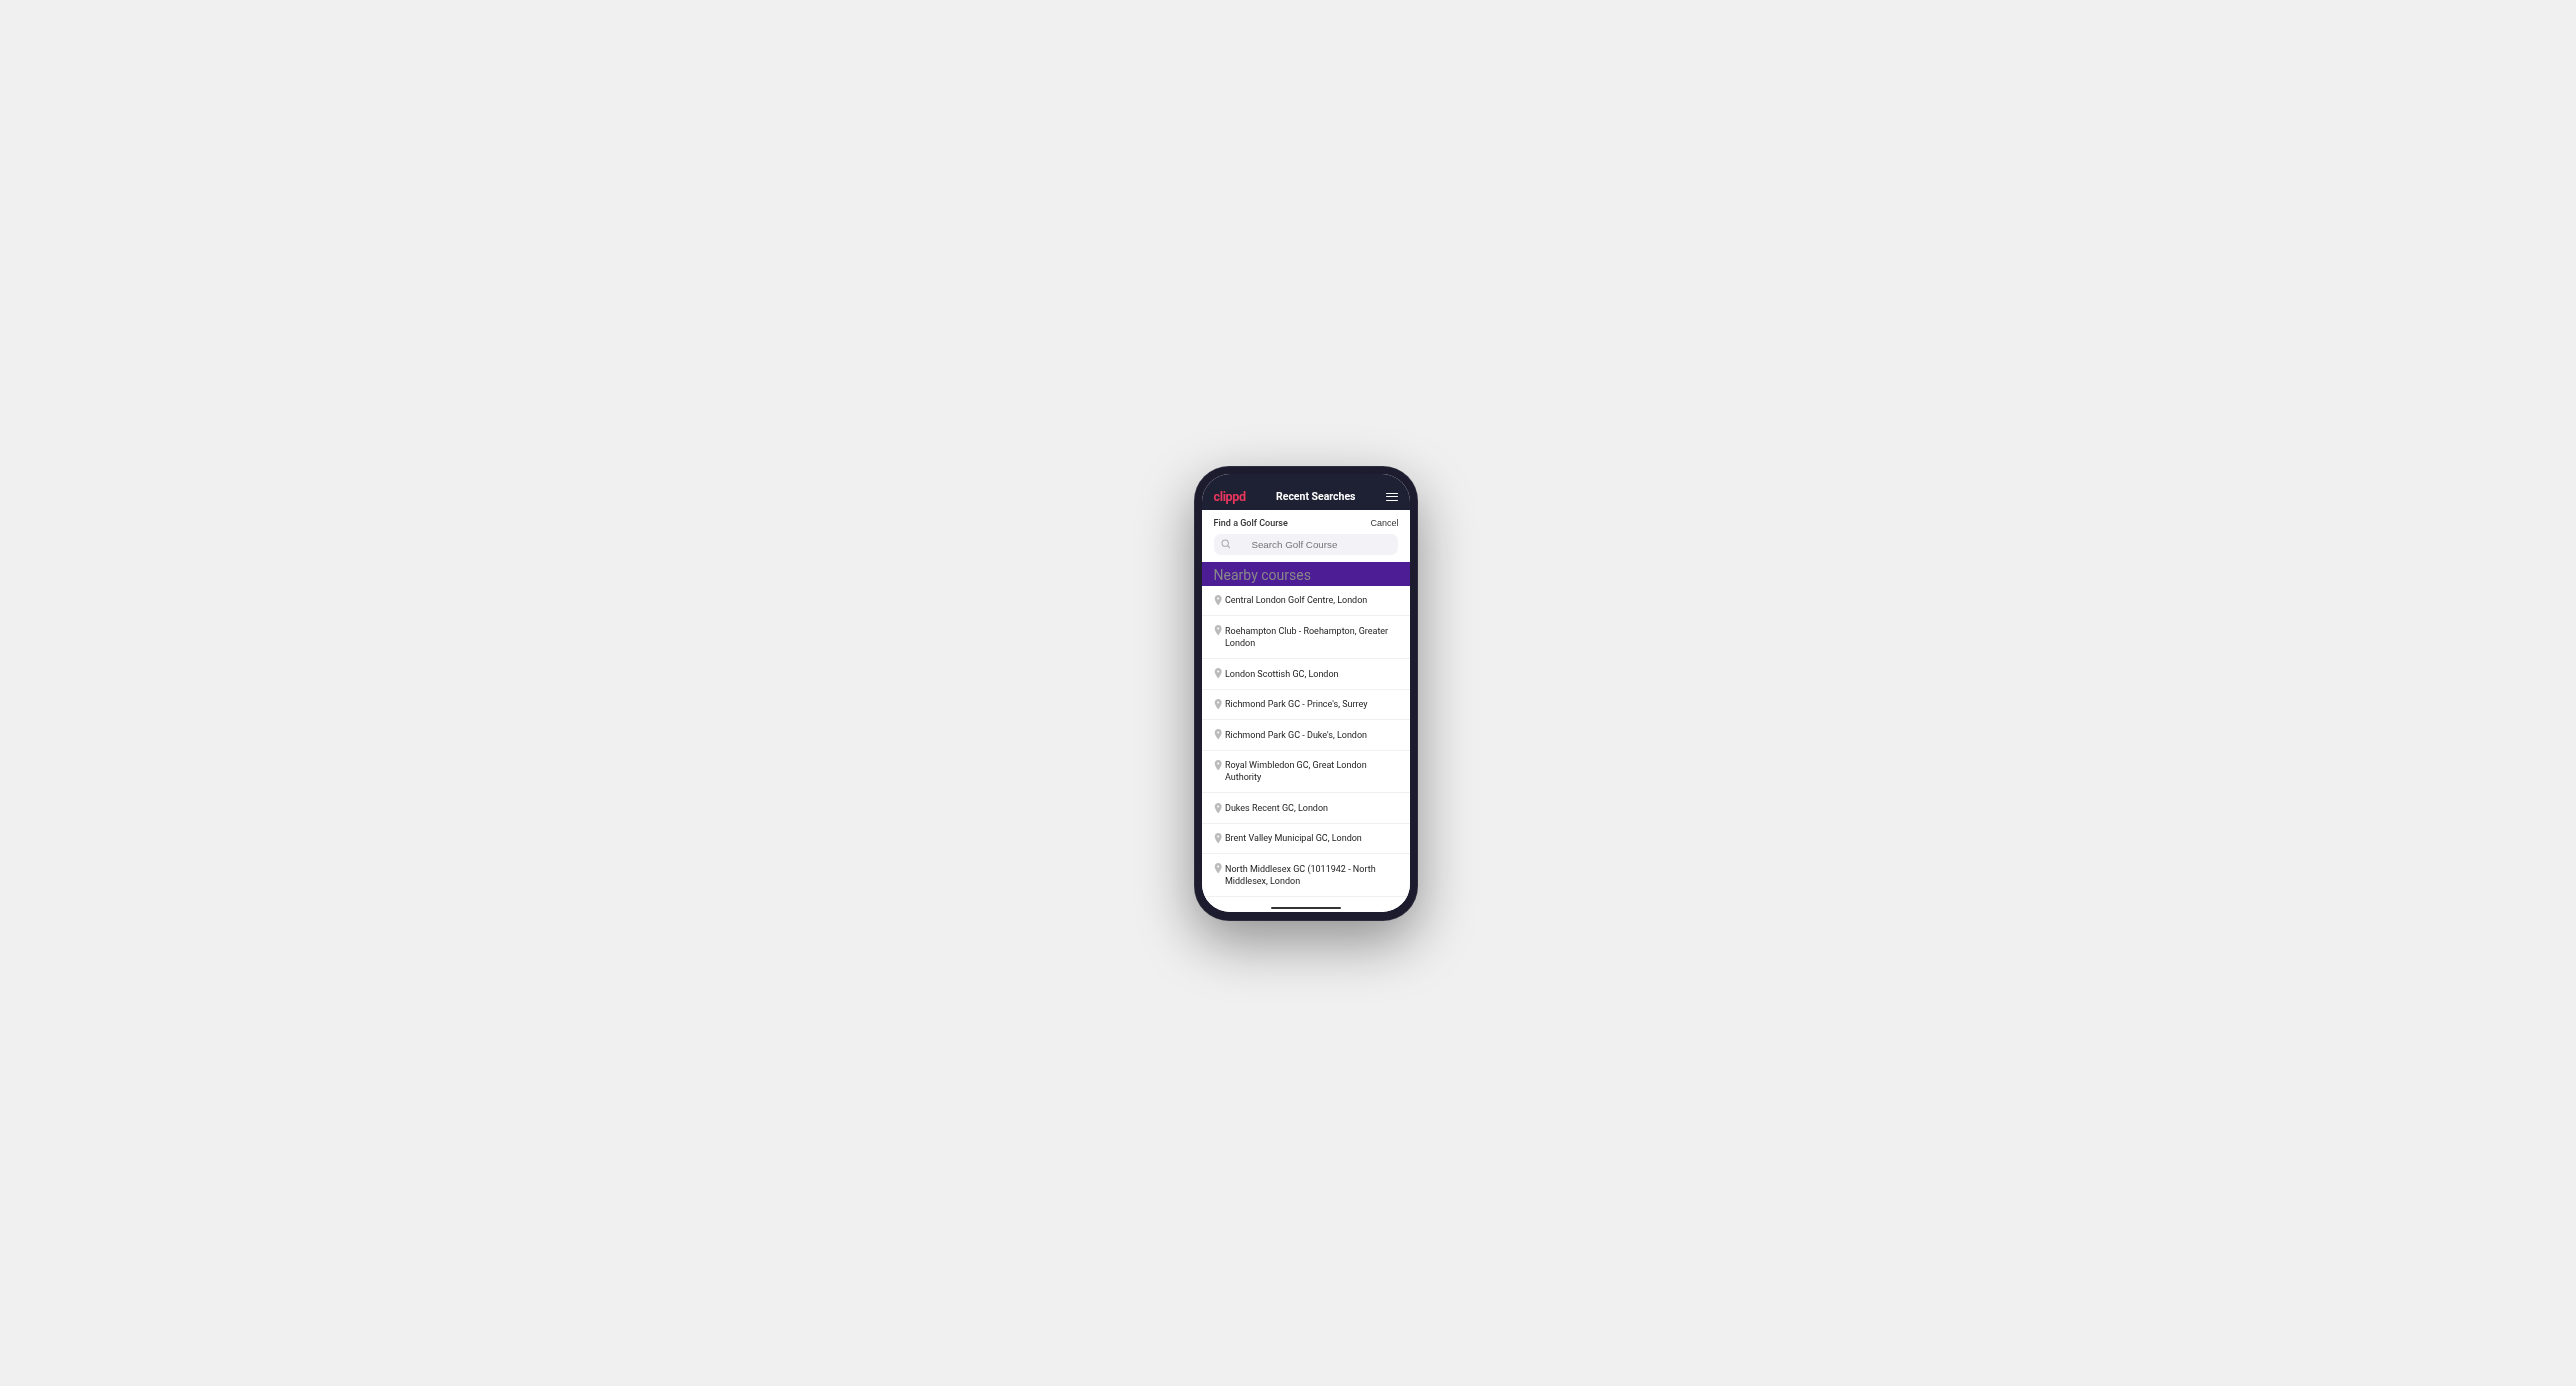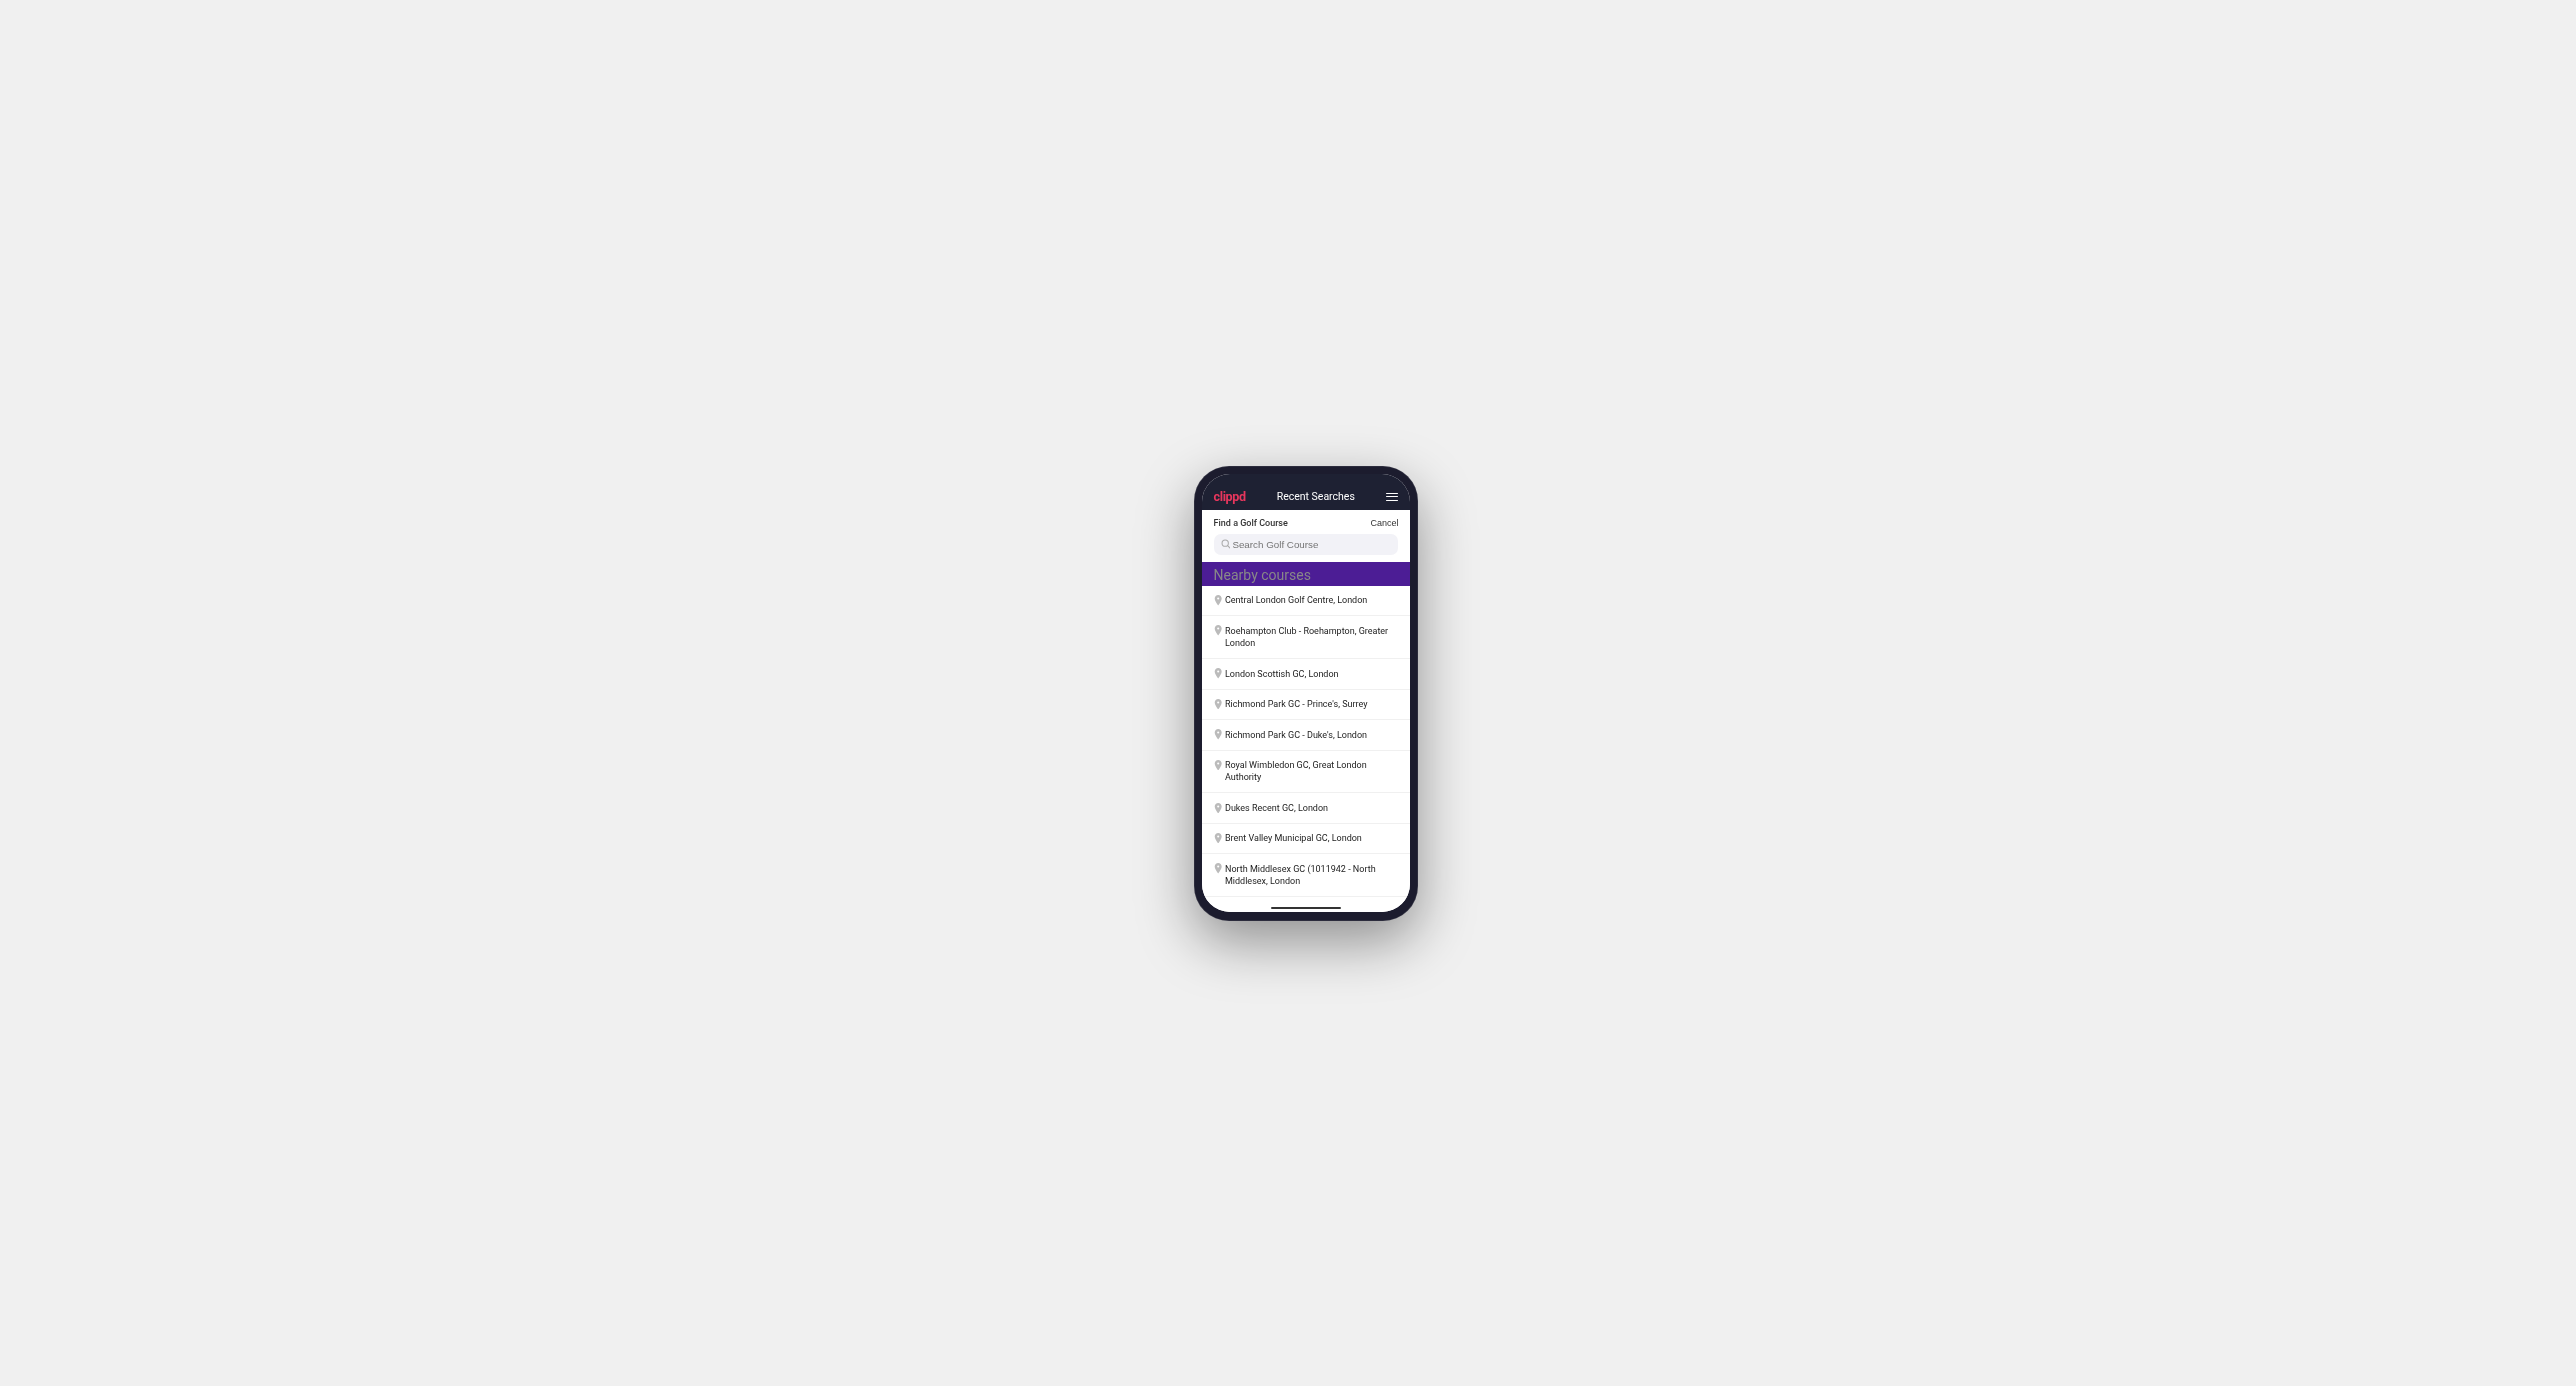--- a/index.html
+++ b/index.html
@@ -56,21 +56,21 @@
     .nav-logo {
       color: #e8365d;
       font-weight: 700;
       font-size: 12.6px;
       letter-spacing: -0.4px;
     }
 
     .nav-title {
       color: #ffffff;
       font-size: 10.5px;
-      font-weight: 400;
+      font-weight: 700;
     }
 
     .nav-menu-icon {
       display: flex;
       flex-direction: column;
       gap: 2.1px;
       cursor: pointer;
     }
 
     .nav-menu-icon span {
@@ -116,21 +116,21 @@
       padding: 0 11.2px 7px;
       background: #fff;
     }
 
     .search-box {
       display: flex;
       align-items: center;
       background: #f2f2f7;
       border-radius: 7px;
       padding: 4.9px 7px;
-      gap: 2px;
+      gap: 21px;
     }
 
     .search-icon-svg {
       color: #aaa;
       flex-shrink: 0;
     }
 
     .search-input {
       background: none;
       border: none;

